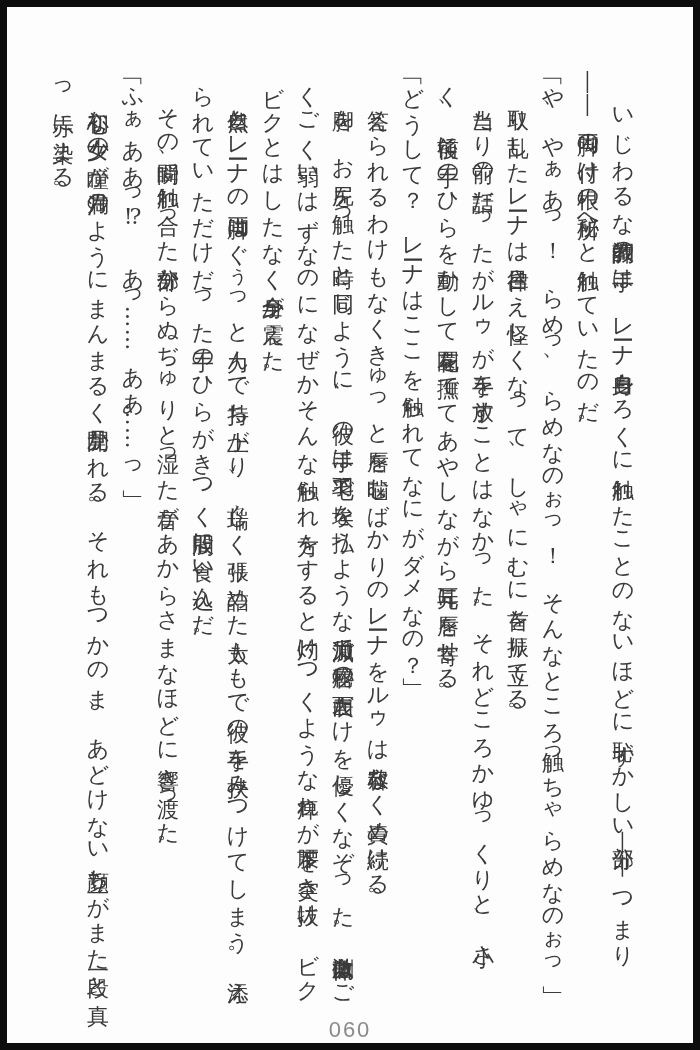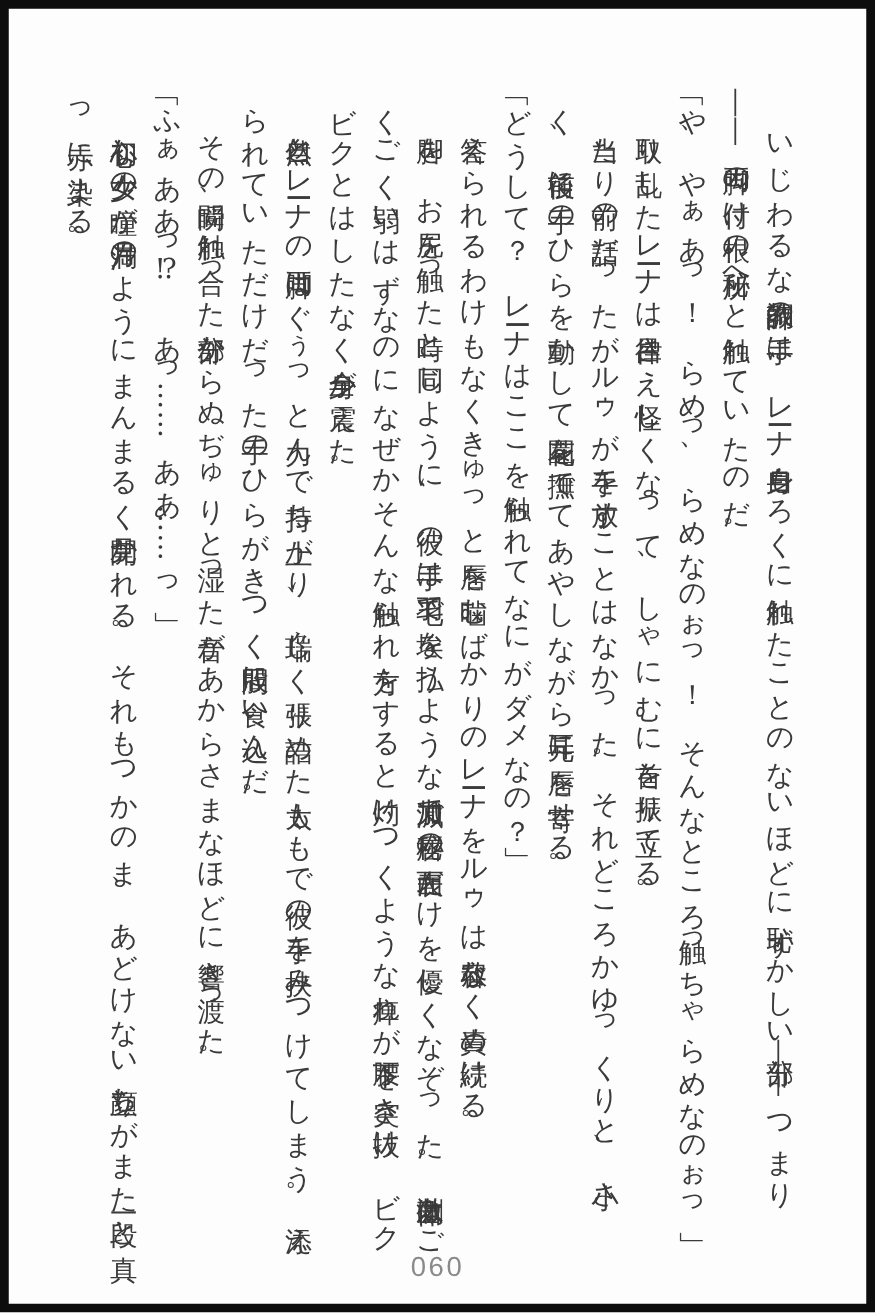--- a/index.html
+++ b/index.html
@@ -36,21 +36,21 @@
     padding: 0;
     text-indent: 0;
   }
   .text-area p.narration {
     text-indent: 1em;
   }
   .page-number {
     position: absolute;
     left: 0;
     right: 0;
-    bottom: 16px;
+    bottom: 0;
     text-align: center;
     font-family: "Liberation Sans", "DejaVu Sans", sans-serif;
     font-size: 22px;
     letter-spacing: 2px;
     color: #8a8a8a;
   }
 </style>
 </head>
 <body>
 

